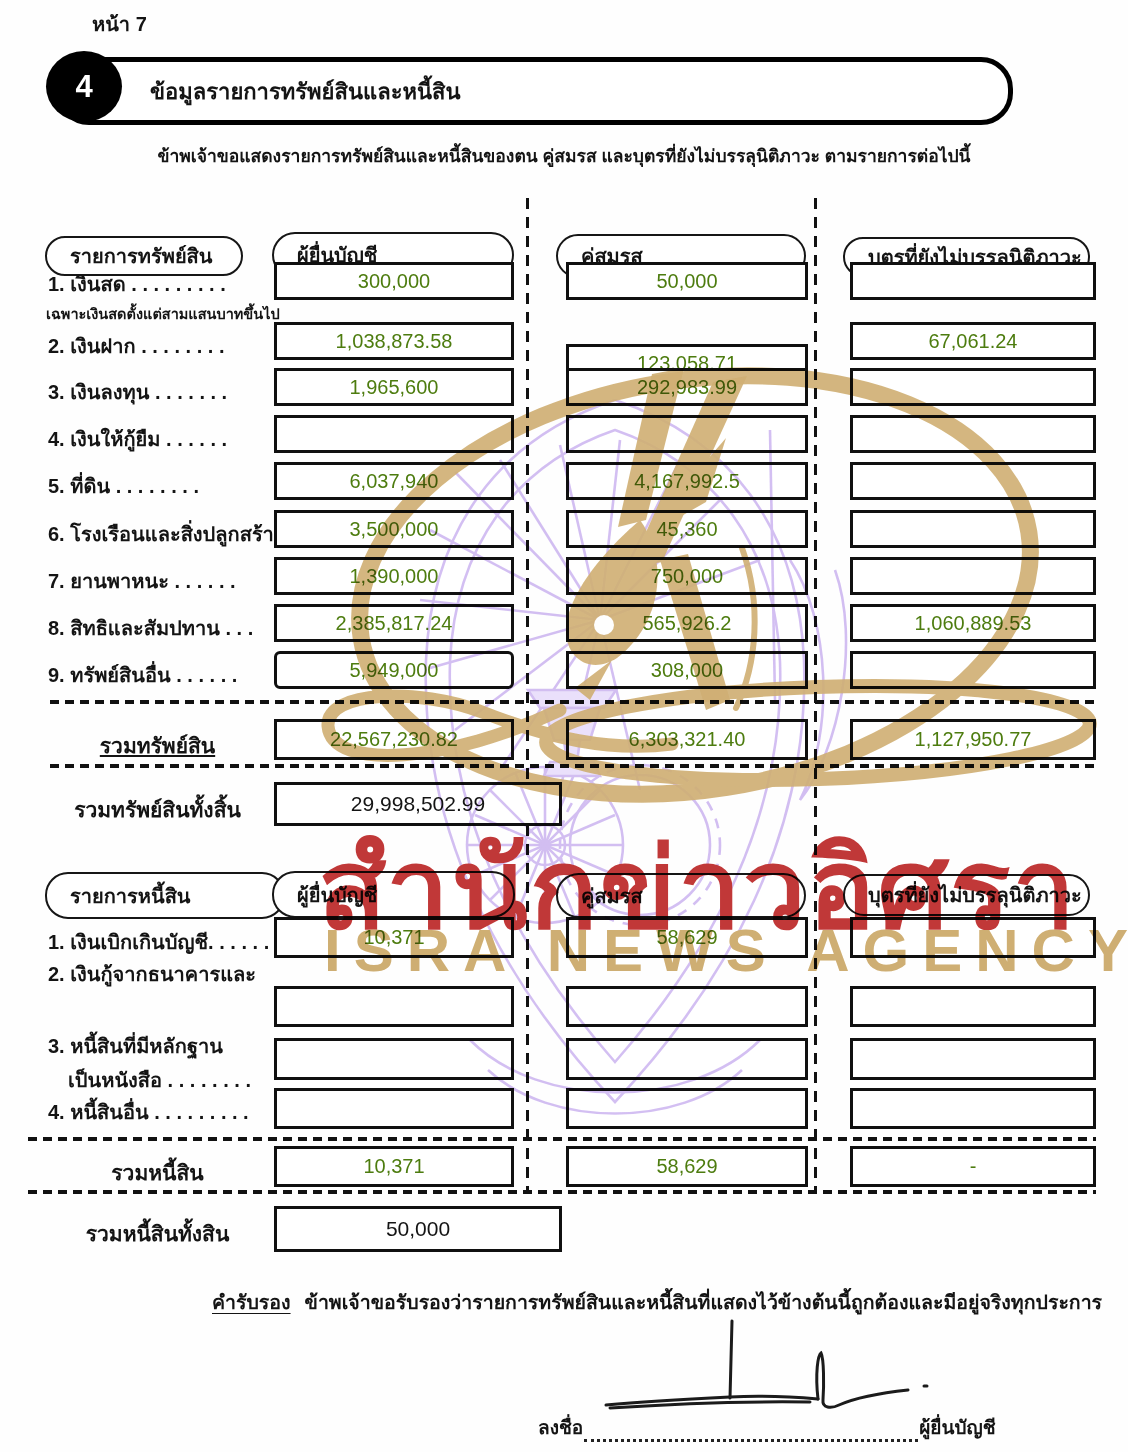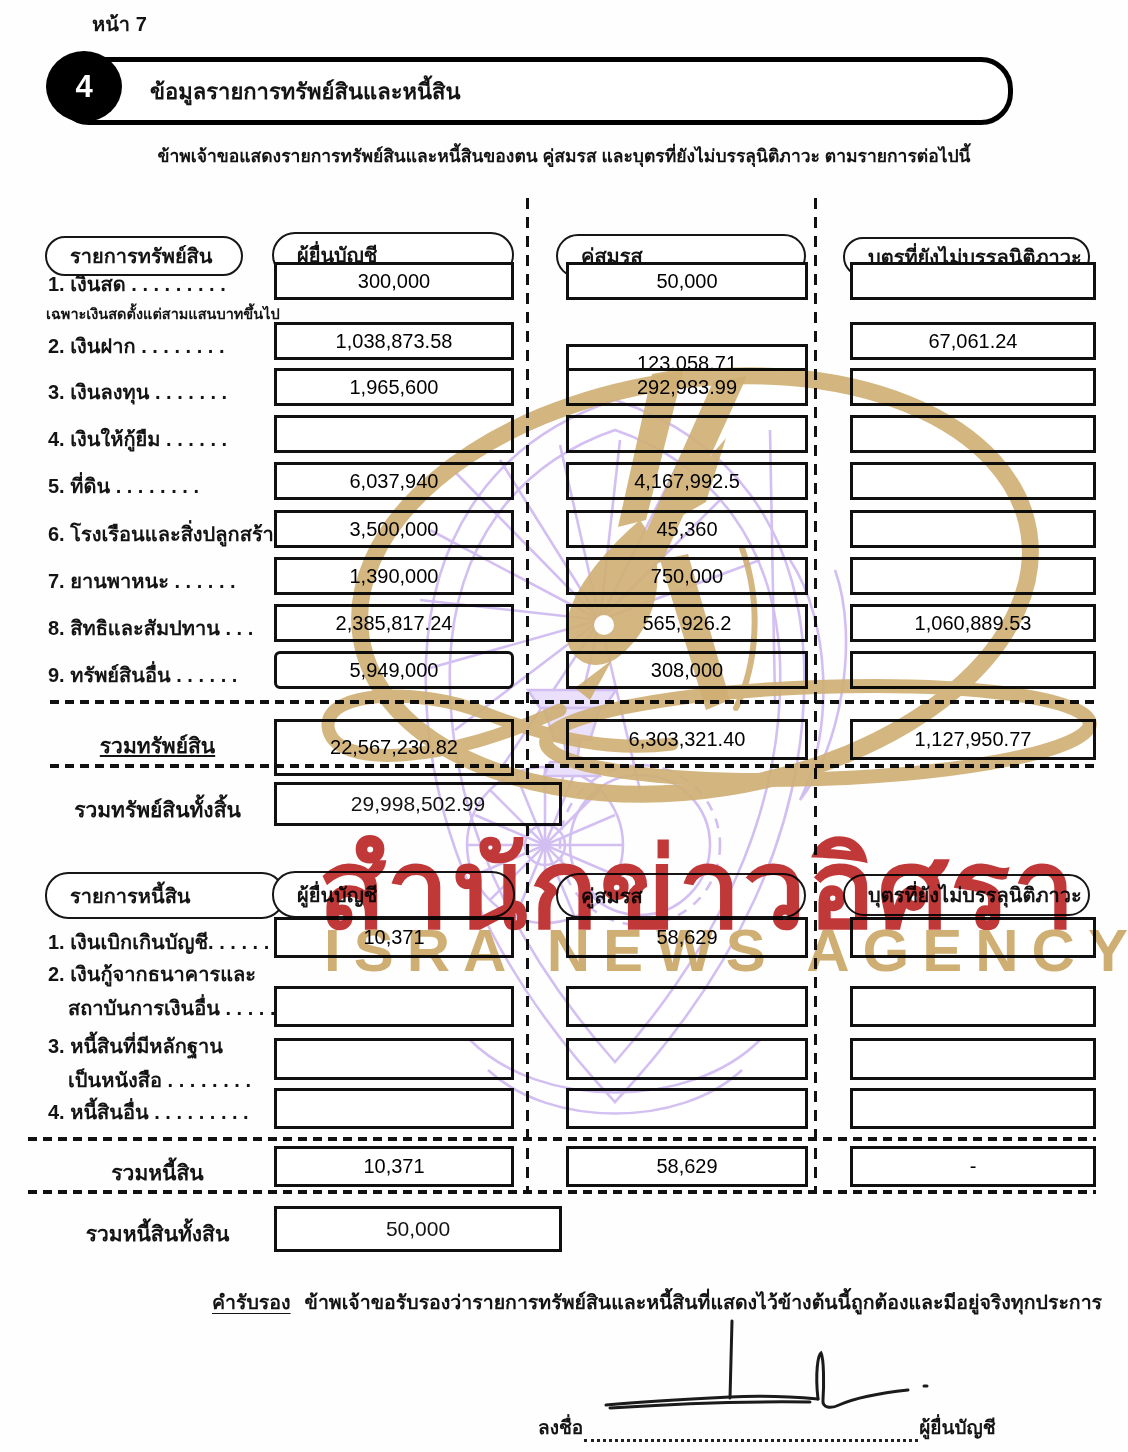--- a/index.html
+++ b/index.html
@@ -30,21 +30,21 @@
   
   .pill{
     border:2px solid #161616;border-radius:23px;background:#fff;
     display:flex;align-items:center;padding-left:23px;
     font-size:20px;font-weight:700;box-sizing:border-box;white-space:nowrap;margin-top:27px;
   }
   
   .box{
     border:3px solid #101010;background:#fff;box-sizing:border-box;
     display:flex;align-items:center;justify-content:center;
-    font-size:20px;color:#000000;height:38px;
+    font-size:20px;color:#4d7c0f;height:38px;
   }
   .c1{left:274px;width:240px;}
   .c2{left:566px;width:242px;}
   .c3{left:850px;width:246px;}
   
   .rlabel{left:48px;font-size:20px;font-weight:600;white-space:nowrap;}
   .rlabel.indent{left:68px;}
   .note{left:46px;font-size:14.5px;font-weight:700;white-space:nowrap;}
   .tlabel{left:50px;width:215px;text-align:center;font-size:21px;font-weight:700;white-space:nowrap;}
   .gtbox{left:274px;width:288px;border:3px solid #101010;background:#fff;box-sizing:border-box;
@@ -178,21 +178,21 @@
     </div>
   <div class="abs box c2" style="top:651px;justify-content:center;">
       <span>308,000</span>
     </div>
   <div class="abs box c3" style="top:651px;">
       <span></span>
     </div>
 
   <div class="abs hdash" style="left:50px;top:700px;width:1046px;"></div>
   <div class="abs tlabel" style="top:729px;text-decoration:underline;">รวมทรัพย์สิน</div>
-  <div class="abs box c1" style="top:719px;height:57px;">
+  <div class="abs box c1" style="top:719px;height:41px;">
       <span>22,567,230.82</span>
     </div>
   <div class="abs box c2" style="top:719px;height:41px;">
       <span>6,303,321.40</span>
     </div>
   <div class="abs box c3" style="top:719px;height:41px;">
       <span>1,127,950.77</span>
     </div>
   <div class="abs hdash" style="left:50px;top:764px;width:1046px;"></div>
 
@@ -211,21 +211,20 @@
       <span>10,371</span>
     </div>
   <div class="abs box c2" style="top:917px;height:41px;">
       <span>58,629</span>
     </div>
   <div class="abs box c3" style="top:917px;height:41px;">
       <span></span>
     </div>
 
   <div class="abs rlabel" style="top:958px;">2. เงินกู้จากธนาคารและ</div>
-  <div class="abs rlabel indent" style="top:992px;">สถาบันการเงินอื่น  . . . . .</div>
   <div class="abs box c1" style="top:986px;height:41px;">
       <span></span>
     </div>
   <div class="abs box c2" style="top:986px;height:41px;">
       <span></span>
     </div>
   <div class="abs box c3" style="top:986px;height:41px;">
       <span></span>
     </div>
 

